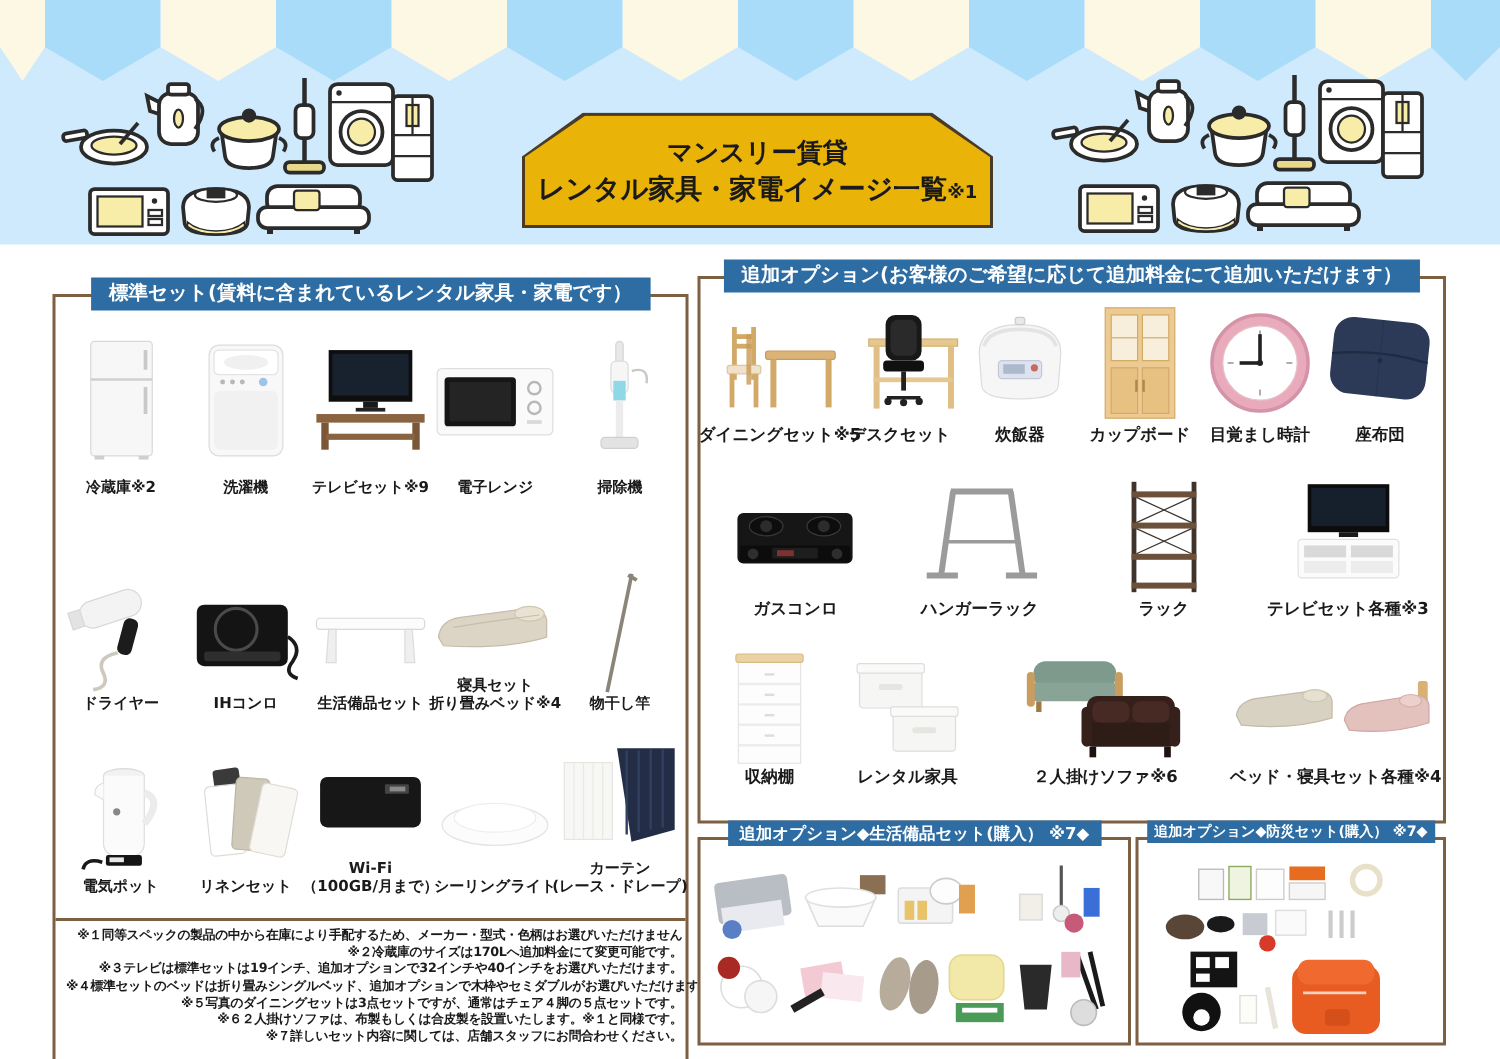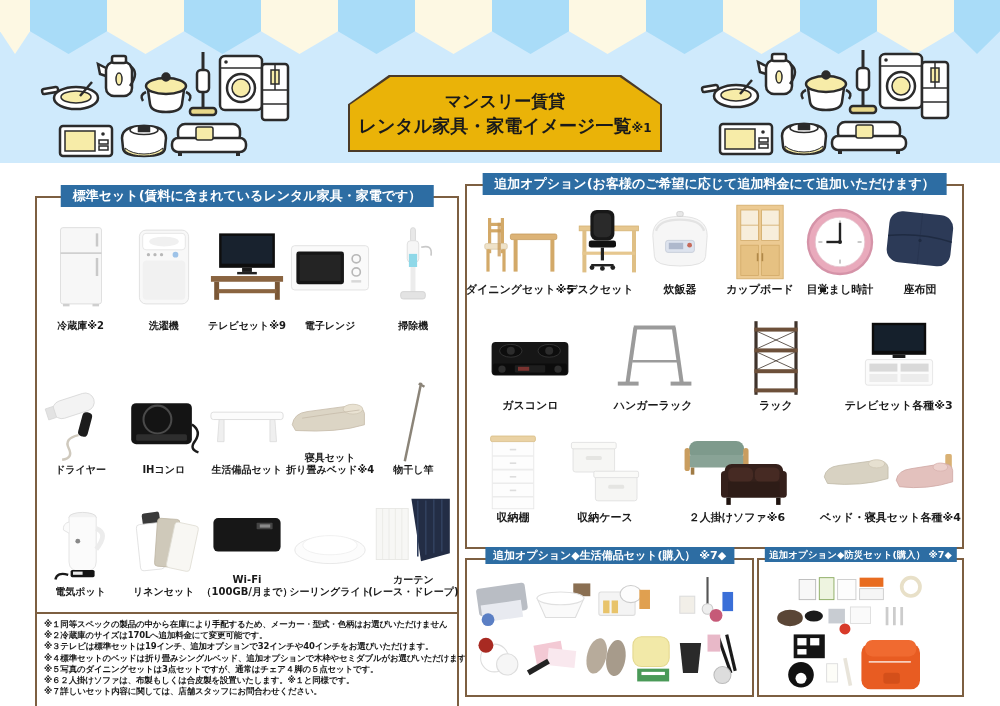--- a/index.html
+++ b/index.html
@@ -604,21 +604,21 @@
             <svg viewBox="0 0 100 100">
               <use href="#s-curtain"></use>
             </svg>
           </div>
         <div class="lbl">カーテン</div>
         <div class="lbl">(レース・ドレープ)</div>
       </div>
     </div>
 
     <div class="divider" style="top:414px;"></div>
-    <div class="notes" style="top:421px;">
+    <div class="notes" style="top:421px;text-align:right;">
       <div class="note-line">※１同等スペックの製品の中から在庫により手配するため、メーカー・型式・色柄はお選びいただけません</div>
       <div class="note-line">※２冷蔵庫のサイズは170Lへ追加料金にて変更可能です。</div>
       <div class="note-line">※３テレビは標準セットは19インチ、追加オプションで32インチや40インチをお選びいただけます。</div>
       <div class="note-line">※４標準セットのベッドは折り畳みシングルベッド、追加オプションで木枠やセミダブルがお選びいただけます。</div>
       <div class="note-line">※５写真のダイニングセットは3点セットですが、通常はチェア４脚の５点セットです。</div>
       <div class="note-line">※６２人掛けソファは、布製もしくは合皮製を設置いたします。※１と同様です。</div>
       <div class="note-line">※７詳しいセット内容に関しては、店舗スタッフにお問合わせください。</div>
     </div>
   </div>
 
@@ -719,21 +719,21 @@
             </svg>
           </div>
         <div class="lbl r">収納棚</div>
       </div>
       <div class="cell" style="width:96px">
         <div class="imgbox h80">
             <svg viewBox="0 0 100 100">
               <use href="#s-cases"></use>
             </svg>
           </div>
-        <div class="lbl r">収納ケース</div>
+        <div class="lbl r">レンタル家具</div>
       </div>
       <div class="cell" style="width:168px">
         <div class="imgbox h80">
             <svg viewBox="0 0 120 90">
               <use href="#s-sofa2"></use>
             </svg>
           </div>
         <div class="lbl r">２人掛けソファ※6</div>
       </div>
       <div class="cell" style="width:139px">

